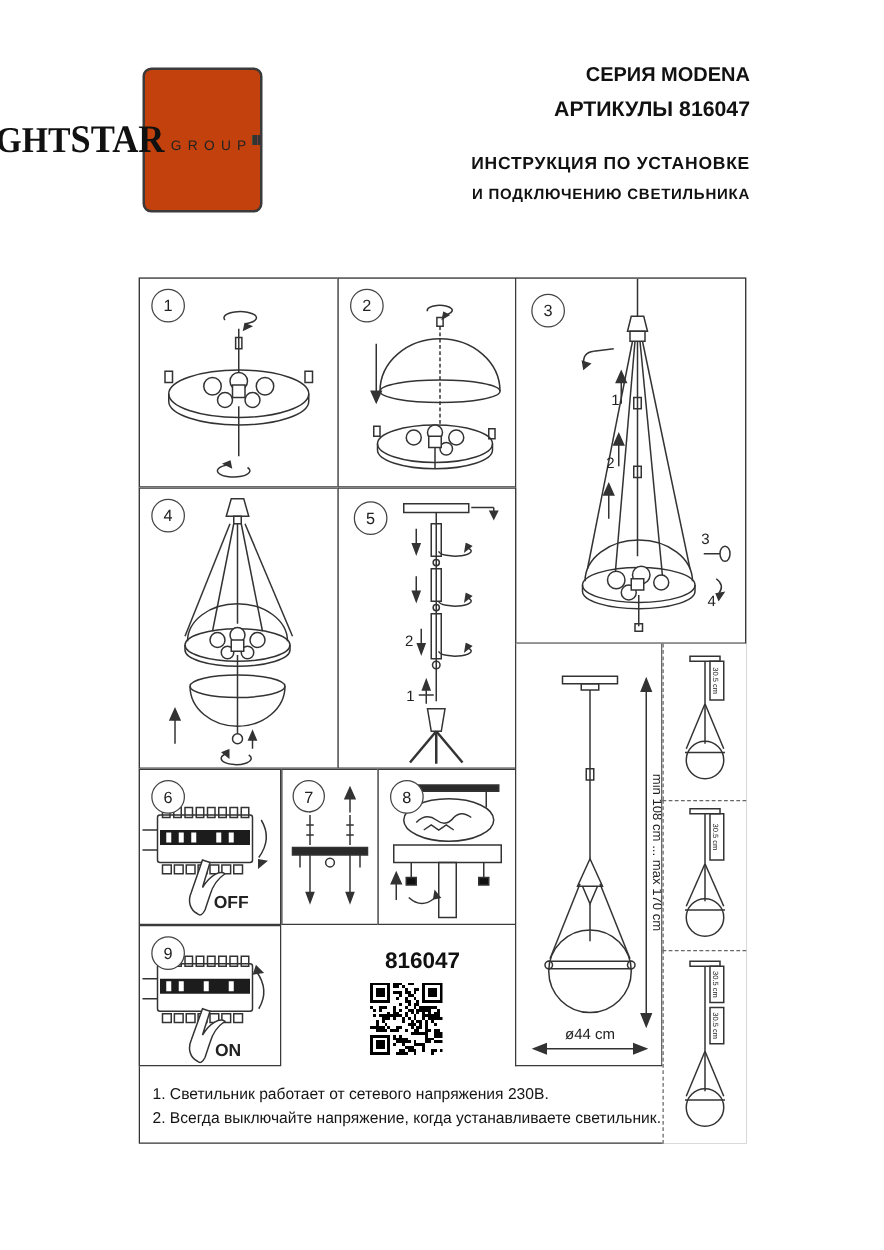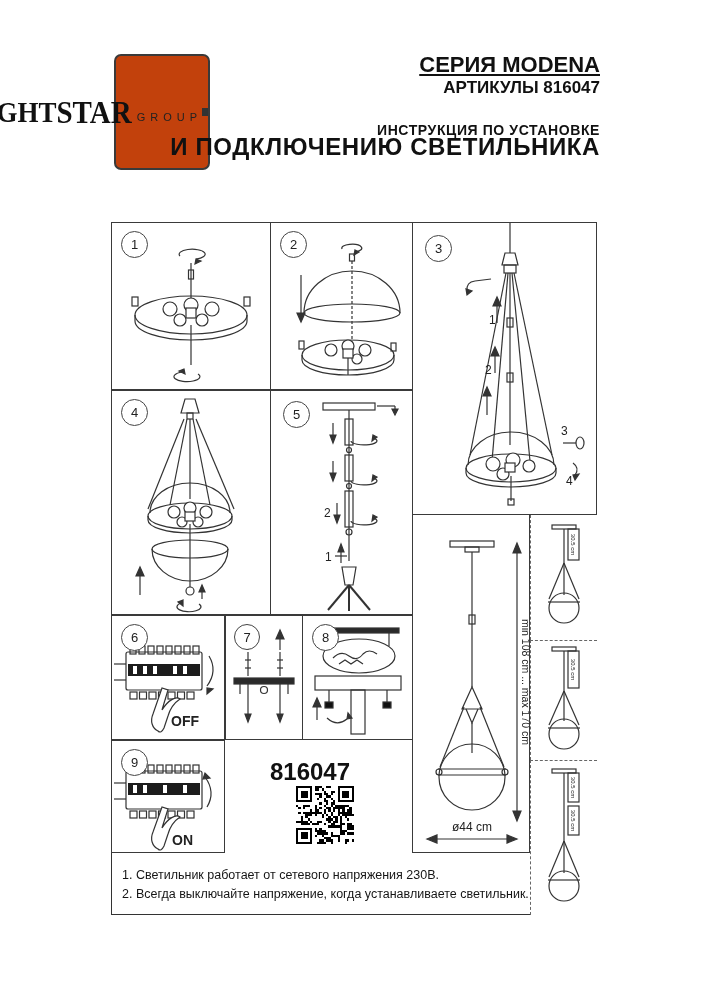--- a/index.html
+++ b/index.html
@@ -10,37 +10,37 @@
             border:2px solid #3a3a3a;border-radius:7px;background:#c2410c;
             display:flex;flex-direction:row;align-items:center;justify-content:flex-end;}
   .logo-l1,.logo-l2{font-family:"Liberation Serif",serif;font-weight:bold;line-height:.92;
             letter-spacing:0px;color:#111;transform:scaleY(1.08);}
   .logo-l1{font-size:27px;}
   .logo-l2{font-size:29px;}
   .logo-l3{font-size:11px;letter-spacing:5px;margin:14px 0 4px 5px;color:#222;}
   .flag{display:flex;width:70px;height:8px;}
   .flag span{flex:1;border:1px solid #333;}
   .hdr{position:absolute;text-align:right;right:107px;font-weight:bold;color:#111;}
-  .hdr-series{top:52px;font-size:22px;text-decoration:underline;}
+  .hdr-series{top:52px;font-size:16px;}
   .hdr-articles{top:78px;font-size:17px;text-align:center;}
   .hdr-title1{top:122px;font-size:14px;letter-spacing:.6px;}
-  .hdr-title2{top:133px;font-size:24px;letter-spacing:.6px;}
+  .hdr-title2{top:148px;font-size:12px;letter-spacing:.6px;}
   
   .frame{position:absolute;left:111px;top:222px;width:486px;height:693px;
          border:1.5px solid #333;box-sizing:border-box;}
   .panel{position:absolute;box-sizing:border-box;border:1px solid #3a3a3a;background:#fff;}
   .badge{position:absolute;left:9px;top:8px;width:25px;height:25px;border:1.4px solid #444;
          border-radius:50%;display:flex;align-items:center;justify-content:center;
          font-size:13px;color:#222;background:#fff;z-index:2;}
   .panel svg{position:absolute;left:0;top:0;}
   .dashL{border-left:1px dashed #666 !important;}
   .dashT{border-top:1px dashed #666 !important;}
   
-  .article-num{position:absolute;left:268px;top:758px;width:84px;text-align:center;
-               font-weight:bold;font-size:24px;color:#111;}
+  .article-num{position:absolute;left:284px;top:758px;width:84px;text-align:right;
+               font-weight:bold;font-size:18px;color:#111;}
   .qr-wrap{position:absolute;left:296px;top:786px;width:58px;height:58px;}
   
   .notes{position:absolute;left:122px;top:866px;font-size:12.5px;line-height:1.55;color:#151515;}
   svg text{font-family:"Liberation Sans",sans-serif;fill:#222;}
   .ln{stroke:#333;fill:none;stroke-width:1.2;}
 </style>
 </head>
 <body>
 
 <div id="page">

